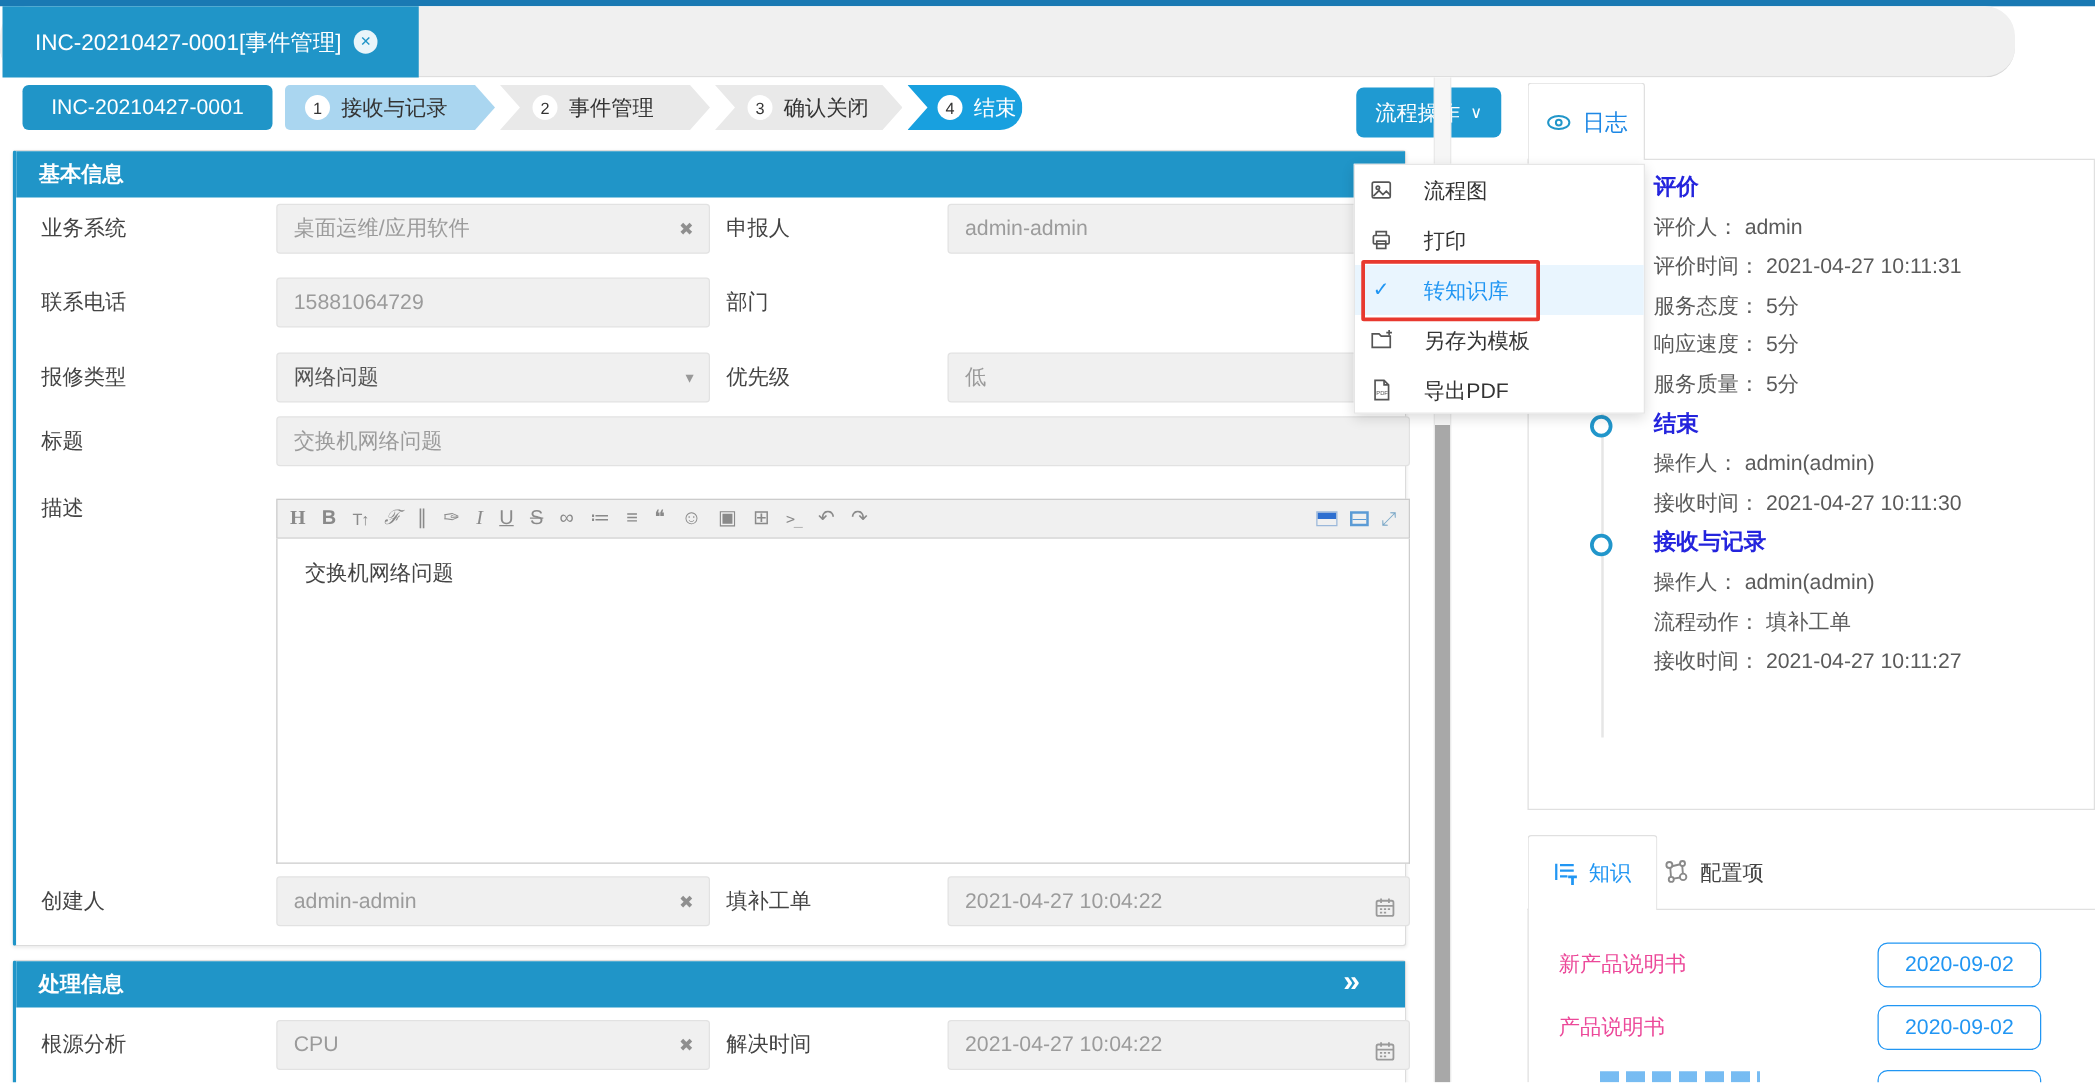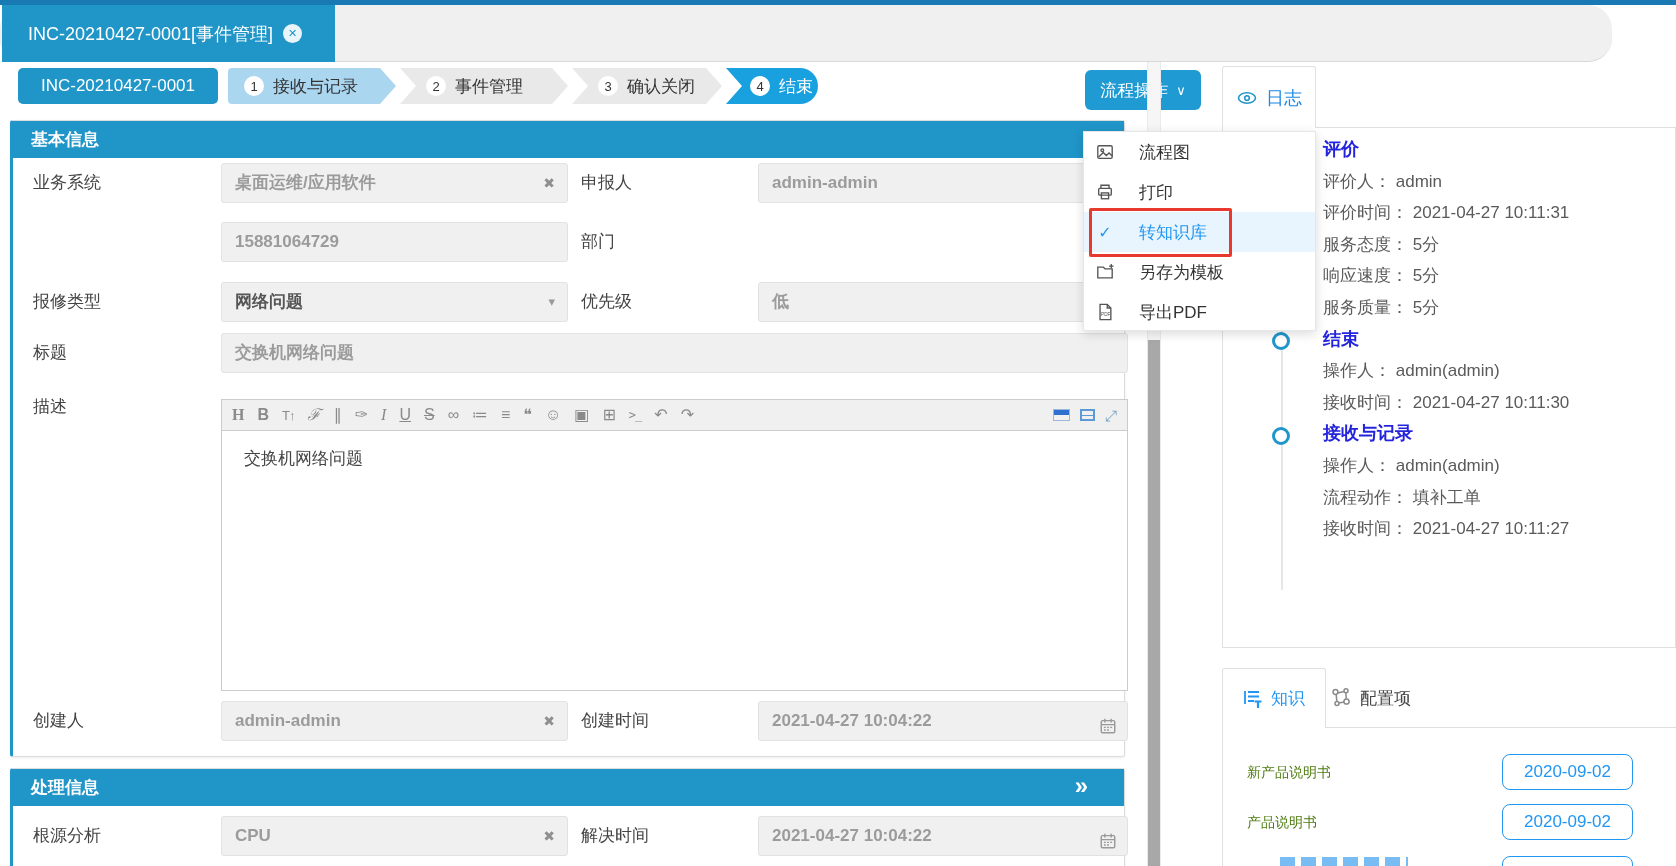--- a/index.html
+++ b/index.html
@@ -28,21 +28,21 @@
   .process-btn { position:absolute; left:1085px; top:70px; width:116px; height:40px; background:#1f9ad2; border:none; border-radius:6px; color:#fff; font-size:17px; font-family:inherit; display:flex; align-items:center; justify-content:center; gap:8px; cursor:pointer; }
   .process-btn .caret { font-size:13px; }
 
   
   .card { position:absolute; left:10px; width:1115px; background:#fff; border:1px solid #dcdcdc; border-left:3px solid #2095c8; border-radius:3px; box-shadow:0 1px 3px rgba(0,0,0,.08); }
   #card-basic { top:120px; height:637px; }
   #card-process { top:768px; height:110px; }
   .card-header { position:absolute; left:0; top:0; right:0; height:37px; background:#2095c8; color:#fff; font-size:17px; font-weight:bold; line-height:37px; padding-left:18px; }
   .collapse-arrows { position:absolute; right:36px; top:0; color:#fff; font-size:24px; font-weight:bold; line-height:34px; cursor:pointer; }
   .f-label { position:absolute; font-size:17px; color:#444; line-height:40px; }
-  .f-input { position:absolute; height:40px; background:#f0f0f0; border:1px solid #e2e2e2; border-radius:3px; font-size:17px; color:#9b9b9b; line-height:38px; padding-left:13px; white-space:nowrap; overflow:hidden;font-weight:bold; }
+  .f-input { position:absolute; height:40px; background:#f0f0f0; border:1px solid #e2e2e2; border-radius:3px; font-size:17px; color:#9b9b9b; line-height:38px; padding-left:13px; white-space:nowrap; overflow:hidden; }
   .f-input .clear-x { position:absolute; right:12px; top:0; color:#8f8f8f; font-size:14px; cursor:pointer; }
   .f-input .dd-caret { position:absolute; right:12px; top:0; color:#999; font-size:13px; cursor:pointer; }
   .f-input .cal { position:absolute; right:10px; top:9px; }
   .val-dark { color:#555; }
   .col1-label { left:20px; width:180px; }
   .col1-input { left:208px; width:347px; }
   .col2-label { left:568px; width:170px; }
   .col2-input { left:745px; width:370px; }
 
   
@@ -81,21 +81,21 @@
   #log-panel { left:1222px; top:127px; width:454px; height:521px; }
   .timeline-line { position:absolute; left:1281px; top:150px; width:2px; height:440px; background:#e6e6e6; z-index:2; }
   .tl-circle { position:absolute; left:1272px; width:18px; height:18px; border:3px solid #2196cb; border-radius:50%; background:#fff; z-index:3; }
   .log-text { position:absolute; left:1323px; top:134px; z-index:2; line-height:31.6px; font-size:17px; color:#5a5a5a; white-space:nowrap; }
   .log-title { font-size:18px; font-weight:bold; color:#2424dd; }
 
   
   #knowledge-tab { left:1222px; top:668px; width:104px; height:60px; color:#2196f3; font-size:17px; }
   #config-tab { position:absolute; left:1330px; top:668px; height:60px; display:flex; align-items:center; gap:8px; font-size:17px; color:#444; cursor:pointer; z-index:2; }
   #knowledge-panel { left:1222px; top:727px; width:454px; height:139px; border-bottom:none; border-right:none; }
-  .k-label { position:absolute; left:1247px; height:36px; line-height:36px; font-size:14px; color:#4d7c0f; cursor:pointer; z-index:2; white-space:nowrap; }
+  .k-label { position:absolute; left:1247px; height:36px; line-height:36px; font-size:17px; color:#ec4899; cursor:pointer; z-index:2; white-space:nowrap; }
   .k-badge { position:absolute; left:1502px; width:131px; height:36px; border:1px solid #2196f3; border-radius:8px; color:#2196f3; font-size:17px; display:flex; align-items:center; justify-content:center; z-index:2; background:#fff; }
   .k-sliver { position:absolute; left:1280px; top:857px; width:128px; height:9px; z-index:2; overflow:hidden;
               background:repeating-linear-gradient(90deg,#5fb0f0 0 15px, transparent 15px 21px); opacity:.85; }
 </style>
 </head>
 <body>
 
 <div id="screen" data-name="incident-detail-screen">
 
   <div class="topstrip" data-name="window-top-strip"></div>
@@ -136,20 +136,21 @@
     <div class="f-label col1-label" style="top:42px;" data-name="business-system-label">业务系统</div>
     <div class="f-input col1-input" style="top:42px;" data-name="business-system-field">
       <span data-name="business-system-value">桌面运维/应用软件</span>
       <span class="clear-x" data-name="clear-icon">✖</span>
     </div>
     <div class="f-label col2-label" style="top:42px;" data-name="reporter-label">申报人</div>
     <div class="f-input col2-input" style="top:42px;" data-name="reporter-field">
       <span data-name="reporter-value">admin-admin</span>
     </div>
 
+    <div class="f-label col1-label" style="top:101px;" data-name="phone-label">联系电话</div>
     <div class="f-input col1-input" style="top:101px;" data-name="phone-field">
       <span data-name="phone-value">15881064729</span>
     </div>
     <div class="f-label col2-label" style="top:101px;" data-name="department-label">部门</div>
 
     <div class="f-label col1-label" style="top:161px;" data-name="repair-type-label">报修类型</div>
     <div class="f-input col1-input" style="top:161px;" data-name="repair-type-select">
       <span class="val-dark" data-name="repair-type-value">网络问题</span>
       <span class="dd-caret" data-name="dropdown-caret-icon">▾</span>
     </div>
@@ -195,21 +196,21 @@
           </span>
       </div>
       <div class="editor-content" data-name="description-content">交换机网络问题</div>
     </div>
 
     <div class="f-label col1-label" style="top:580px;" data-name="creator-label">创建人</div>
     <div class="f-input col1-input" style="top:580px;" data-name="creator-field">
       <span data-name="creator-value">admin-admin</span>
       <span class="clear-x" data-name="clear-icon">✖</span>
     </div>
-    <div class="f-label col2-label" style="top:580px;" data-name="create-time-label">创建时间</div>
+    <div class="f-label col2-label" style="top:580px;" data-name="create-time-label">填补工单</div>
     <div class="f-input col2-input" style="top:580px;" data-name="create-time-field">
       <span data-name="create-time-value">2021-04-27 10:04:22</span>
       <span class="cal" data-name="calendar-icon">
         <svg width="18" height="18" viewBox="0 0 20 20" fill="none" stroke="#9a9a9a" stroke-width="1.6">
           <rect x="2.5" y="4" width="15" height="13.5" rx="1.5"></rect>
           <path d="M2.5 8.5 h15 M6.5 2 v4 M13.5 2 v4 M5.5 11.5 h2 M9 11.5 h2 M12.5 11.5 h2 M5.5 14.5 h2 M9 14.5 h2"></path>
         </svg>
       </span>
     </div>
   </div>

